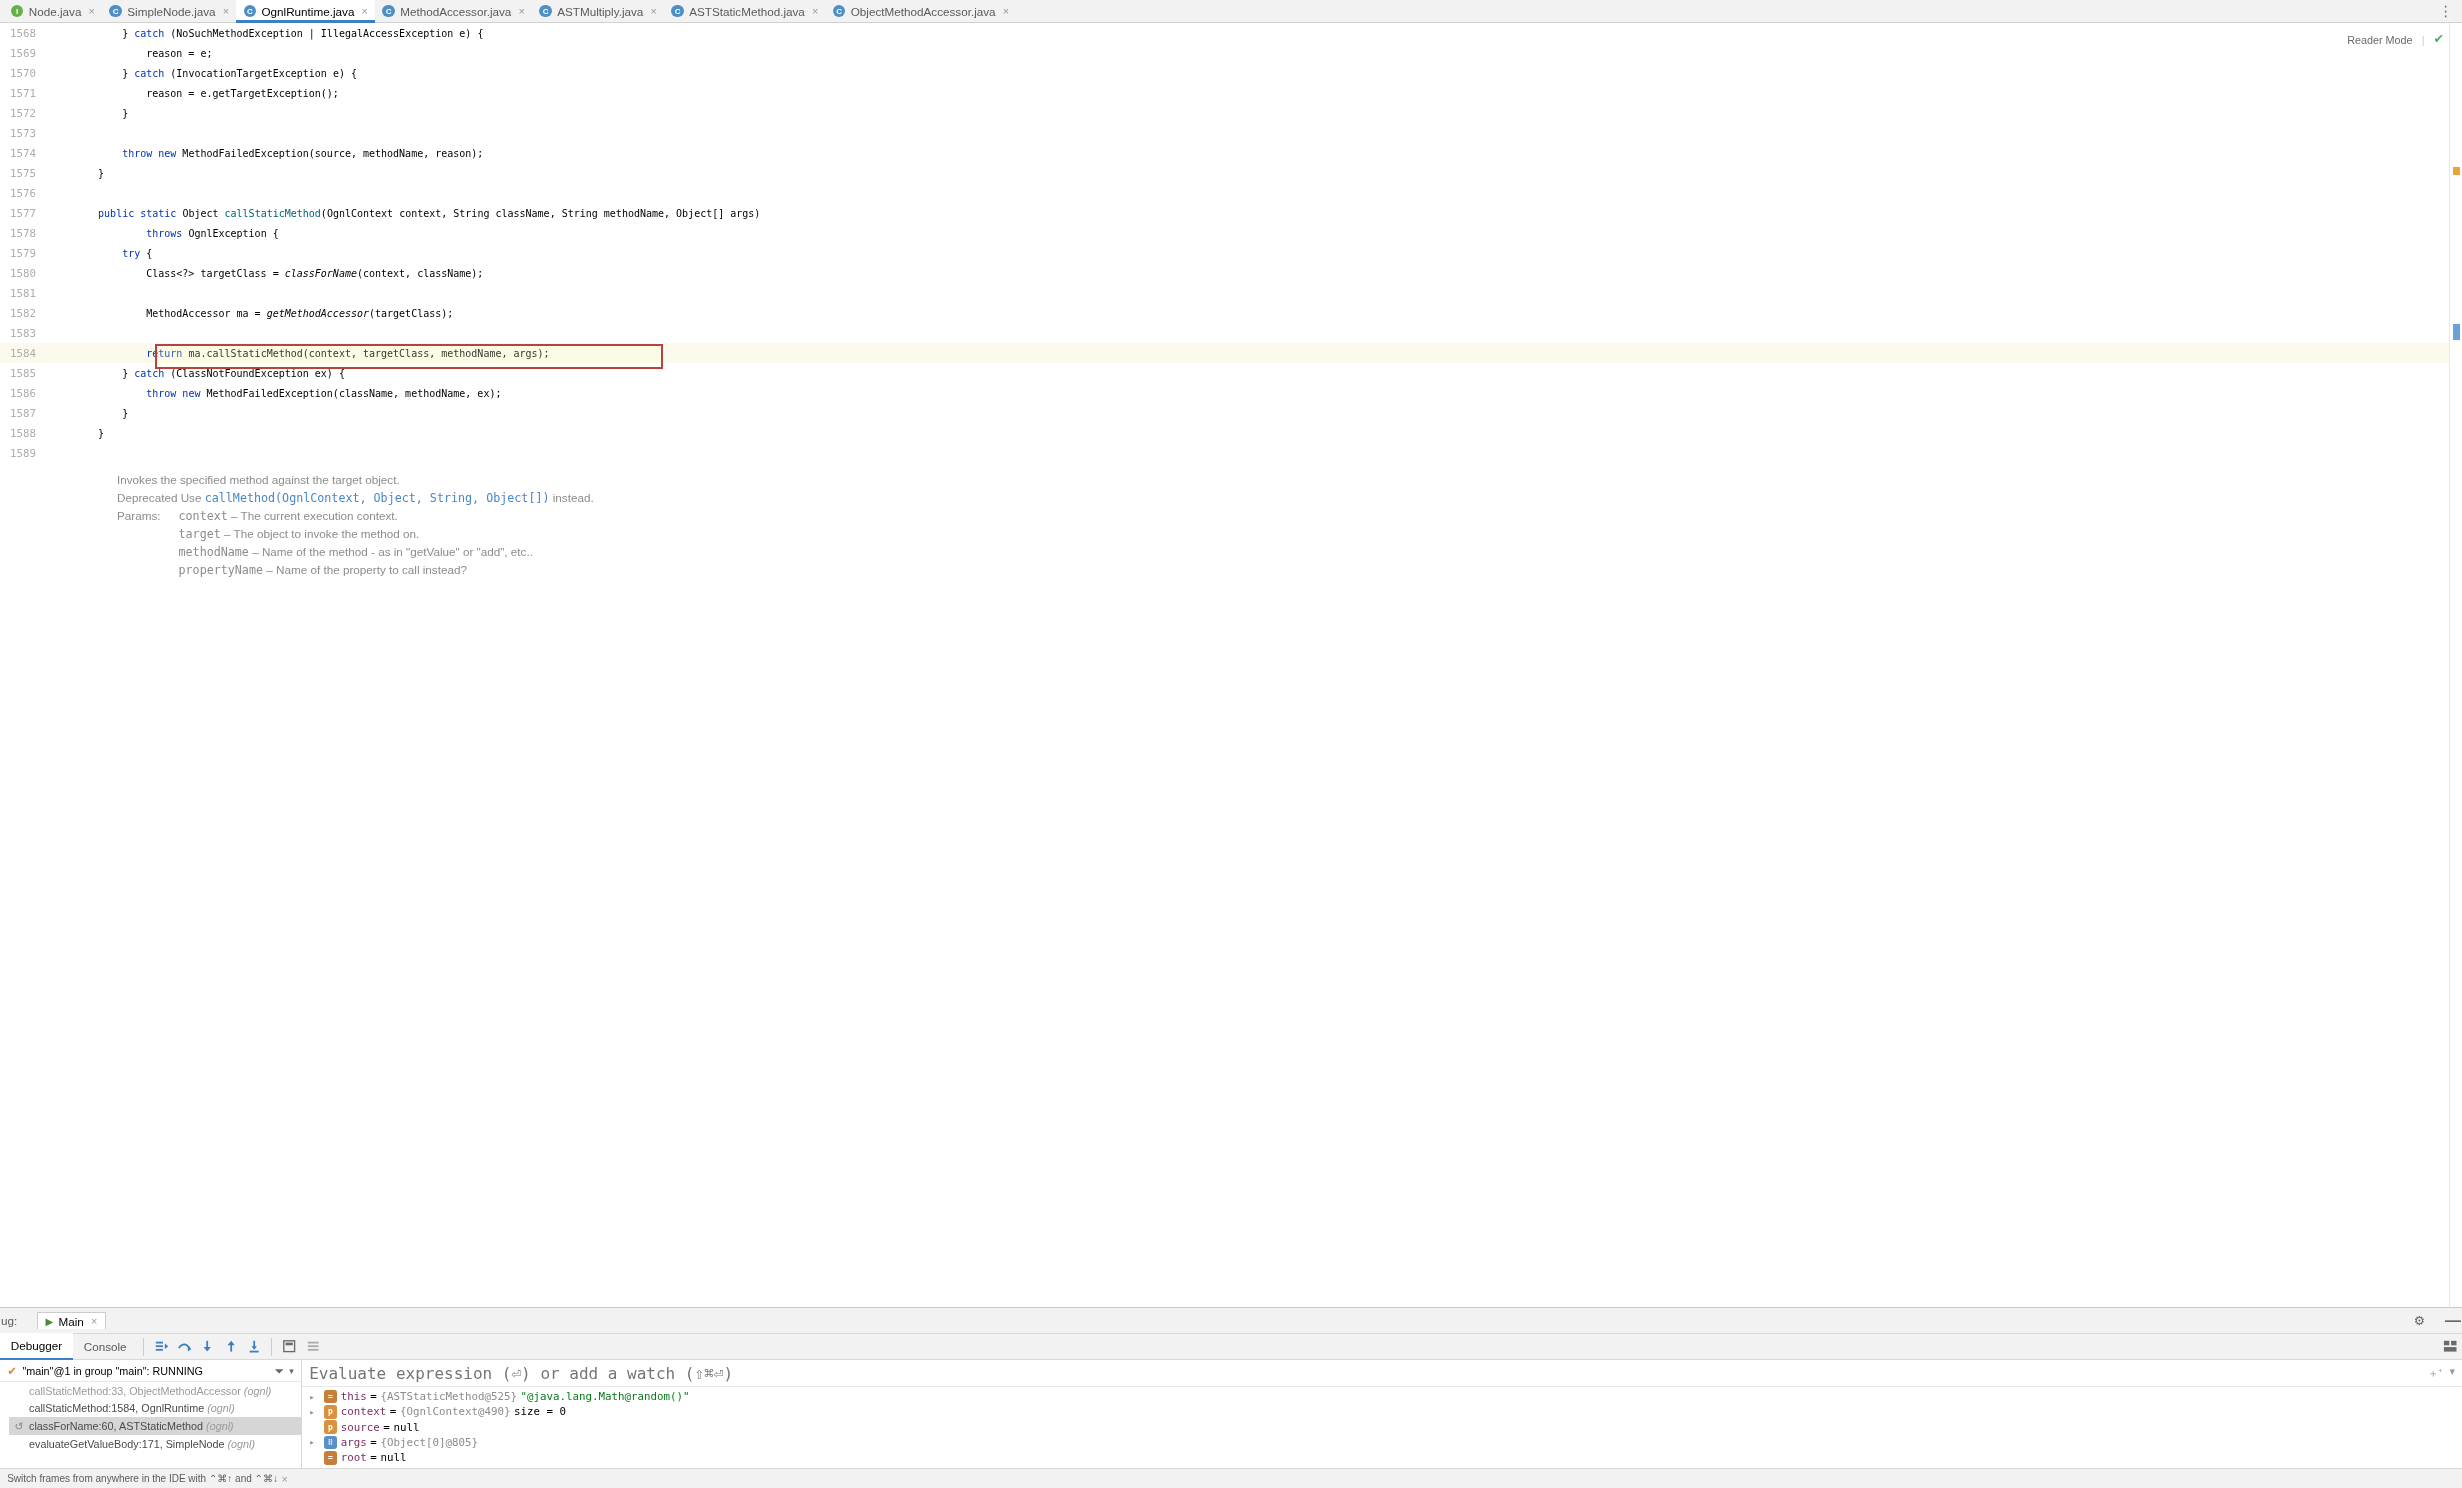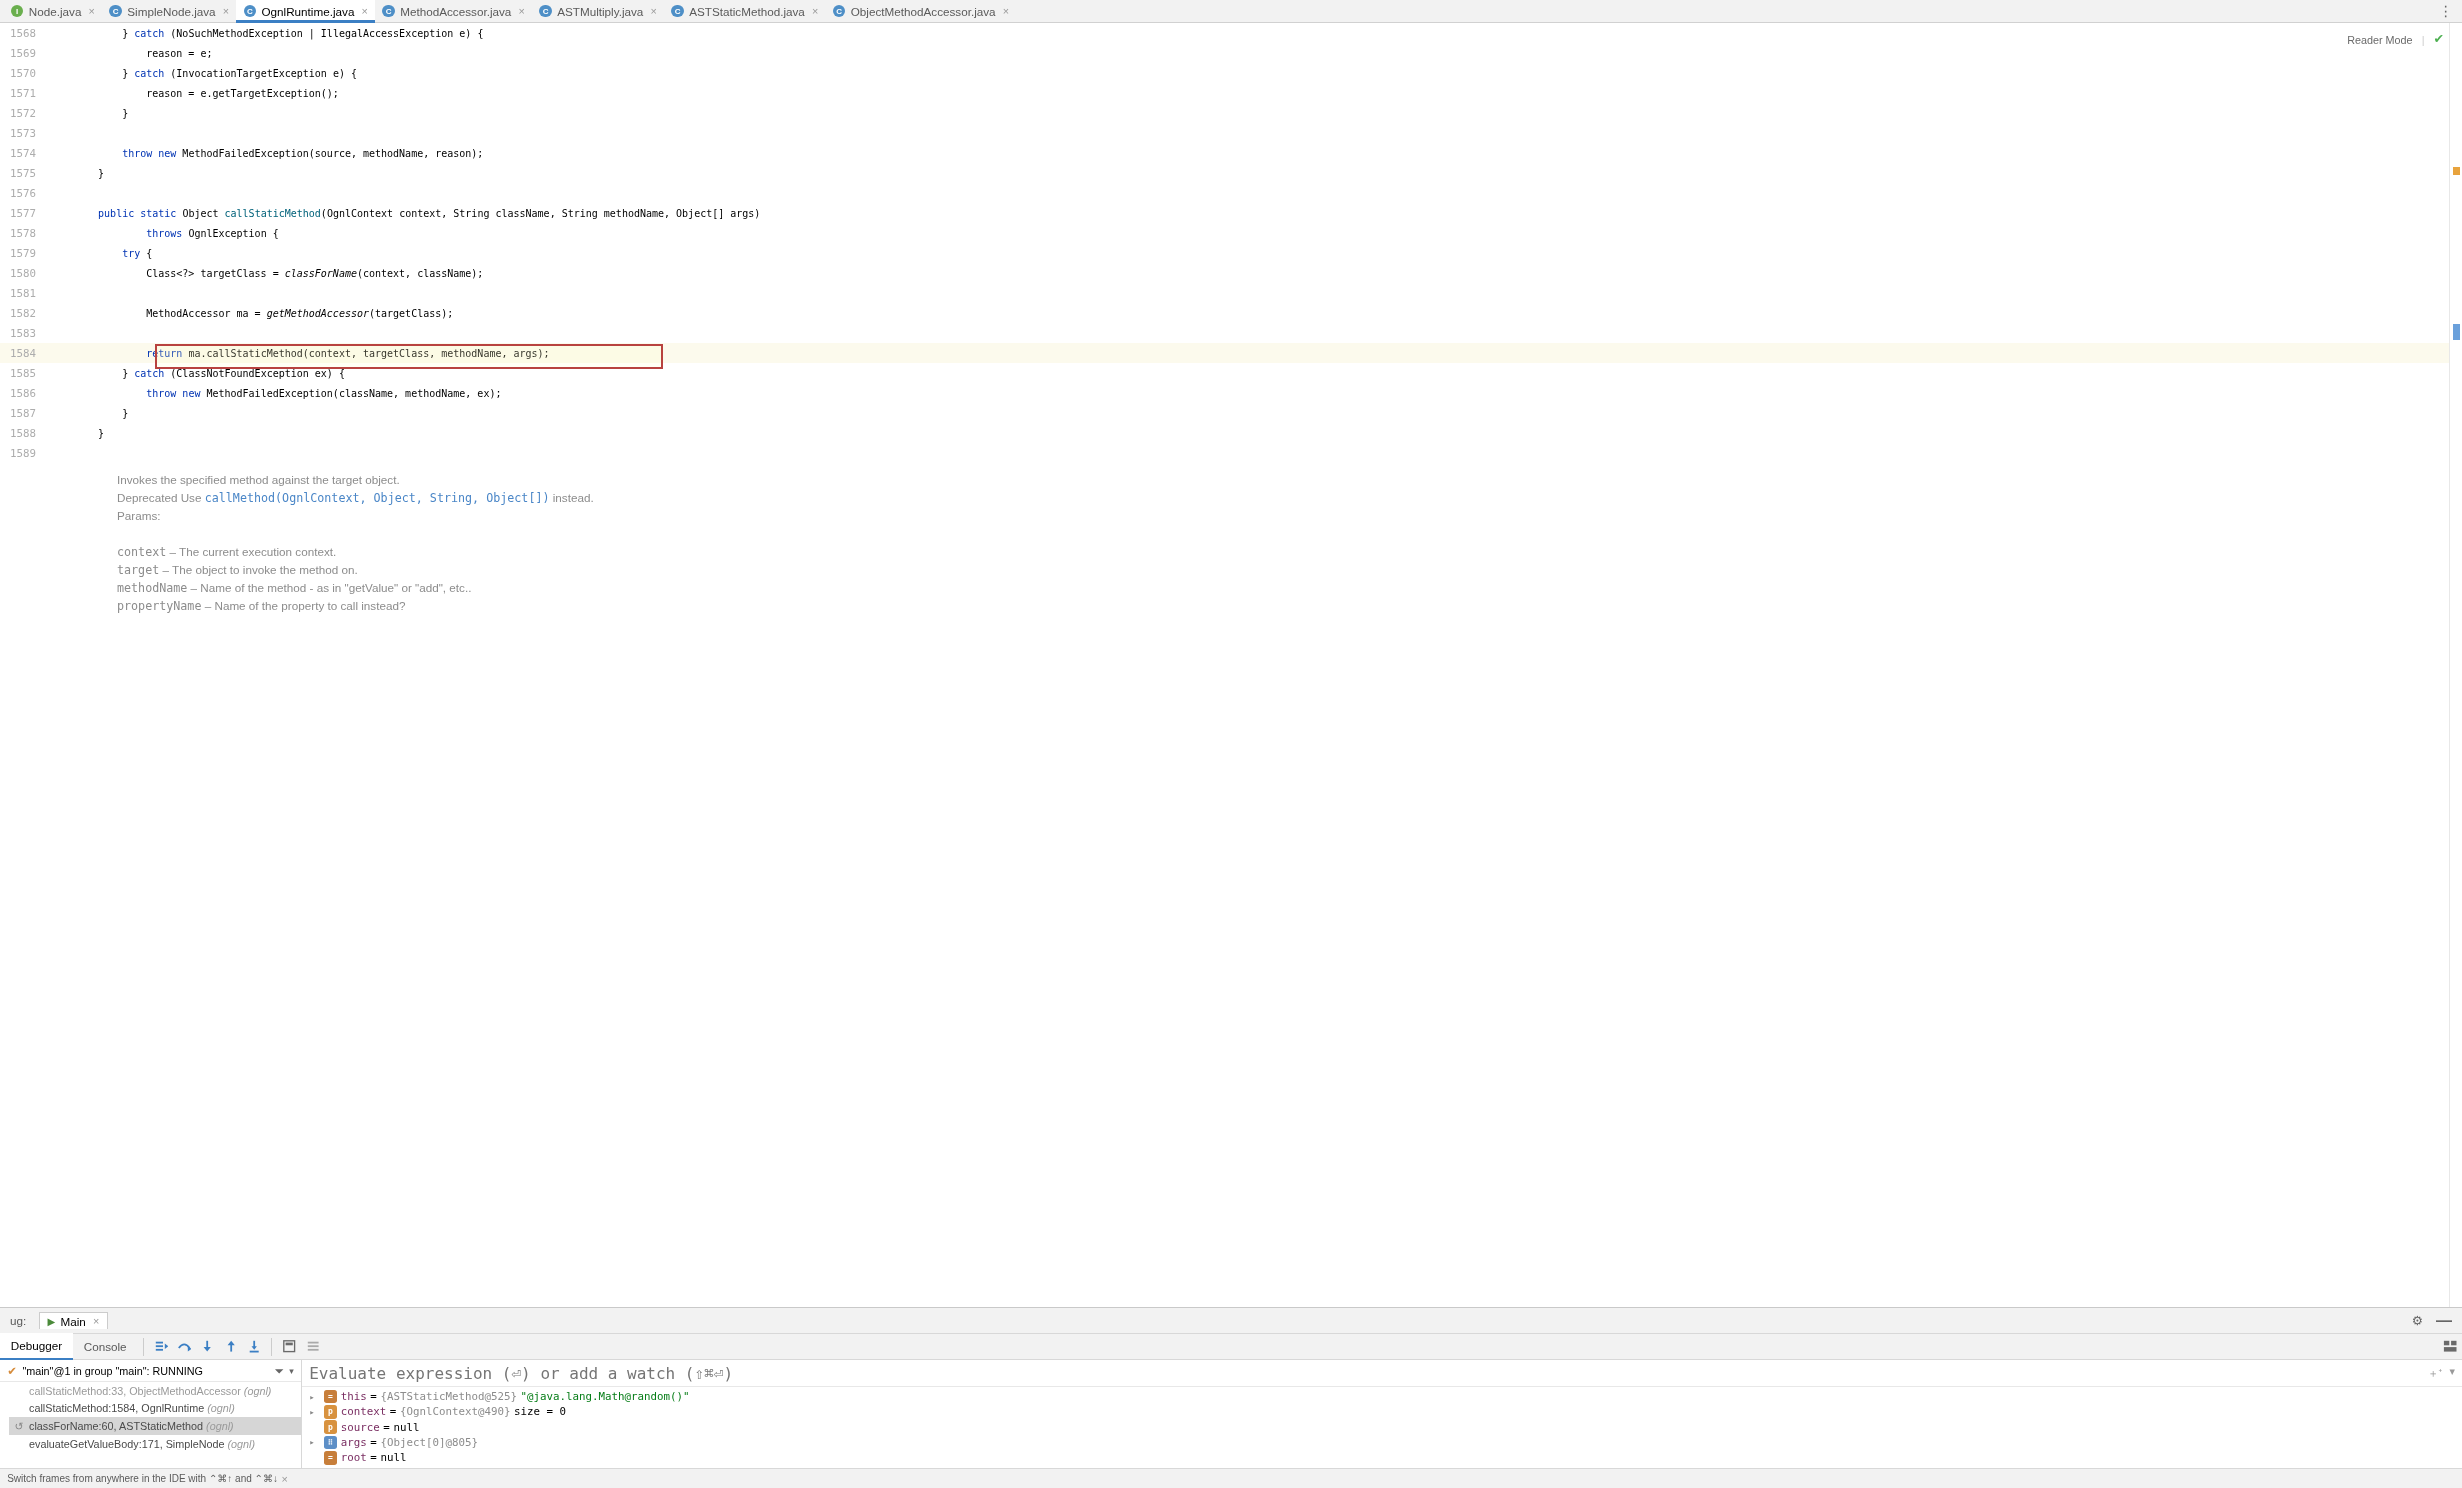--- a/index.html
+++ b/index.html
@@ -32,21 +32,21 @@
 .doc-link { color: #4a86c7; text-align: right; }
 .doc-code { font-family: "SF Mono", Menlo, monospace; }
 
 .highlight-box { position: absolute; border: 2.7px solid #b8423f; background: rgba(255,255,200,0.2); pointer-events: none; }
 
 .right-markers { width: 12.6px; background: #fff; border-left: 0.9px solid #e8e8e8; position: relative; }
 .marker-box { position: absolute; right: 1.8px; width: 7.2px; height: 7.2px; }
 
 
 .debug-panel { border-top: 0.9px solid #c9c9c9; background: #f2f2f2; display: flex; flex-direction: column; }
-.debug-tabs-row { display: flex; align-items: center; height: 25px; padding: 0 10px; gap: 13px; }
+.debug-tabs-row { display: flex; align-items: center; height: 25px; padding: 0 1px; gap: 20px; }
 .debug-tab-label { color: #5a5a5a; }
 .debug-run-tab { display: flex; align-items: center; gap: 5.4px; padding: 1.8px 7.2px; background: #fff; border: 0.9px solid #ccc; border-bottom: none; }
 .debug-run-tab .play-icon { color: #4a8a3a; font-size: 10px; }
 .debug-tabs-row .spacer { flex: 1; }
 .debug-gear { color: #666; font-size: 12.6px; }
 .debug-minus { color: #666; font-size: 16px; font-weight: bold; }
 
 .debug-toolbar { display: flex; align-items: center; height: 27px; border-top: 0.9px solid #d8d8d8; border-bottom: 0.9px solid #d8d8d8; background: #f2f2f2; }
 .dbg-tab-btn { padding: 0 10.8px; height: 27px; display: flex; align-items: center; color: #5a5a5a; cursor: pointer; justify-content: center; }
 .dbg-tab-btn.active { background: #fff; border-bottom: 2.7px solid #3b7fc4; color: #000; }
@@ -247,21 +247,21 @@
         <div class="line-code"><span>    }</span></div>
       </div>
       <div class="code-line-row">
         <div class="line-num">1589</div>
         <div class="line-fold"></div>
         <div class="line-code"><span></span></div>
       </div>
       <div style="padding: 7.2px 0px 7.2px 117px; font-size: 11.7px; color: rgb(140, 140, 140); line-height: 1.55; border-left: 0px; margin-left: 0px;">
         <div>Invokes the specified method against the target object.</div>
         <div><span>Deprecated Use </span><span class="doc-link doc-code" style="color: rgb(74, 134, 199); font-family: &quot;SF Mono&quot;, Menlo, monospace;">callMethod(OgnlContext, Object, String, Object[])</span><span> instead.</span></div>
-        <div style="display: flex; gap: 18px; align-items: flex-start; flex-direction: column;">
+        <div style="display: flex; gap: 18px; align-items: flex-start;">
           <div>Params:</div>
           <div>
             <div><span style="font-family: &quot;SF Mono&quot;, Menlo, monospace;">context</span><span> – The current execution context.</span></div>
             <div><span style="font-family: &quot;SF Mono&quot;, Menlo, monospace;">target</span><span> – The object to invoke the method on.</span></div>
             <div><span style="font-family: &quot;SF Mono&quot;, Menlo, monospace;">methodName</span><span> – Name of the method - as in "getValue" or "add", etc..</span></div>
             <div><span style="font-family: &quot;SF Mono&quot;, Menlo, monospace;">propertyName</span><span> – Name of the property to call instead?</span></div>
           </div>
         </div>
       </div>
     </div>

